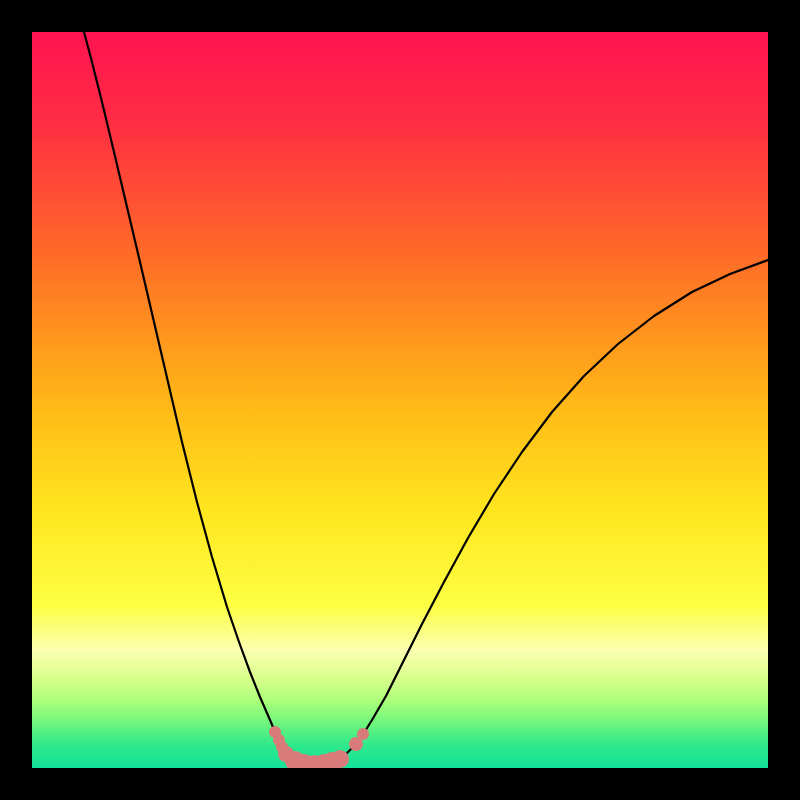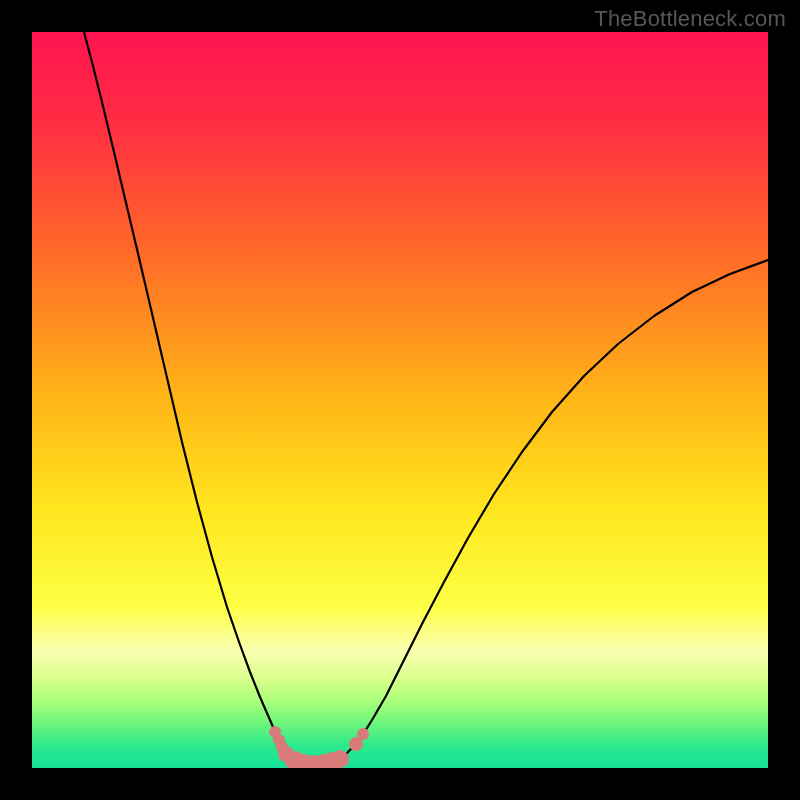--- a/index.html
+++ b/index.html
@@ -86,14 +86,13 @@
           <circle cx="272" cy="732" r="10" fill="#d97b7a"></circle>
           <circle cx="282" cy="733" r="10" fill="#d97b7a"></circle>
           <circle cx="292" cy="732" r="10" fill="#d97b7a"></circle>
           <circle cx="300" cy="730" r="10" fill="#d97b7a"></circle>
           <circle cx="308" cy="727" r="9" fill="#d97b7a"></circle>
           <circle cx="324" cy="712" r="7" fill="#d97b7a"></circle>
           <circle cx="331" cy="702" r="6" fill="#d97b7a"></circle>
         </g>
     </svg>
   </div>
-  <div class="watermark">TheBottleneck.com</div>
 </div>
 
 </body></html>

